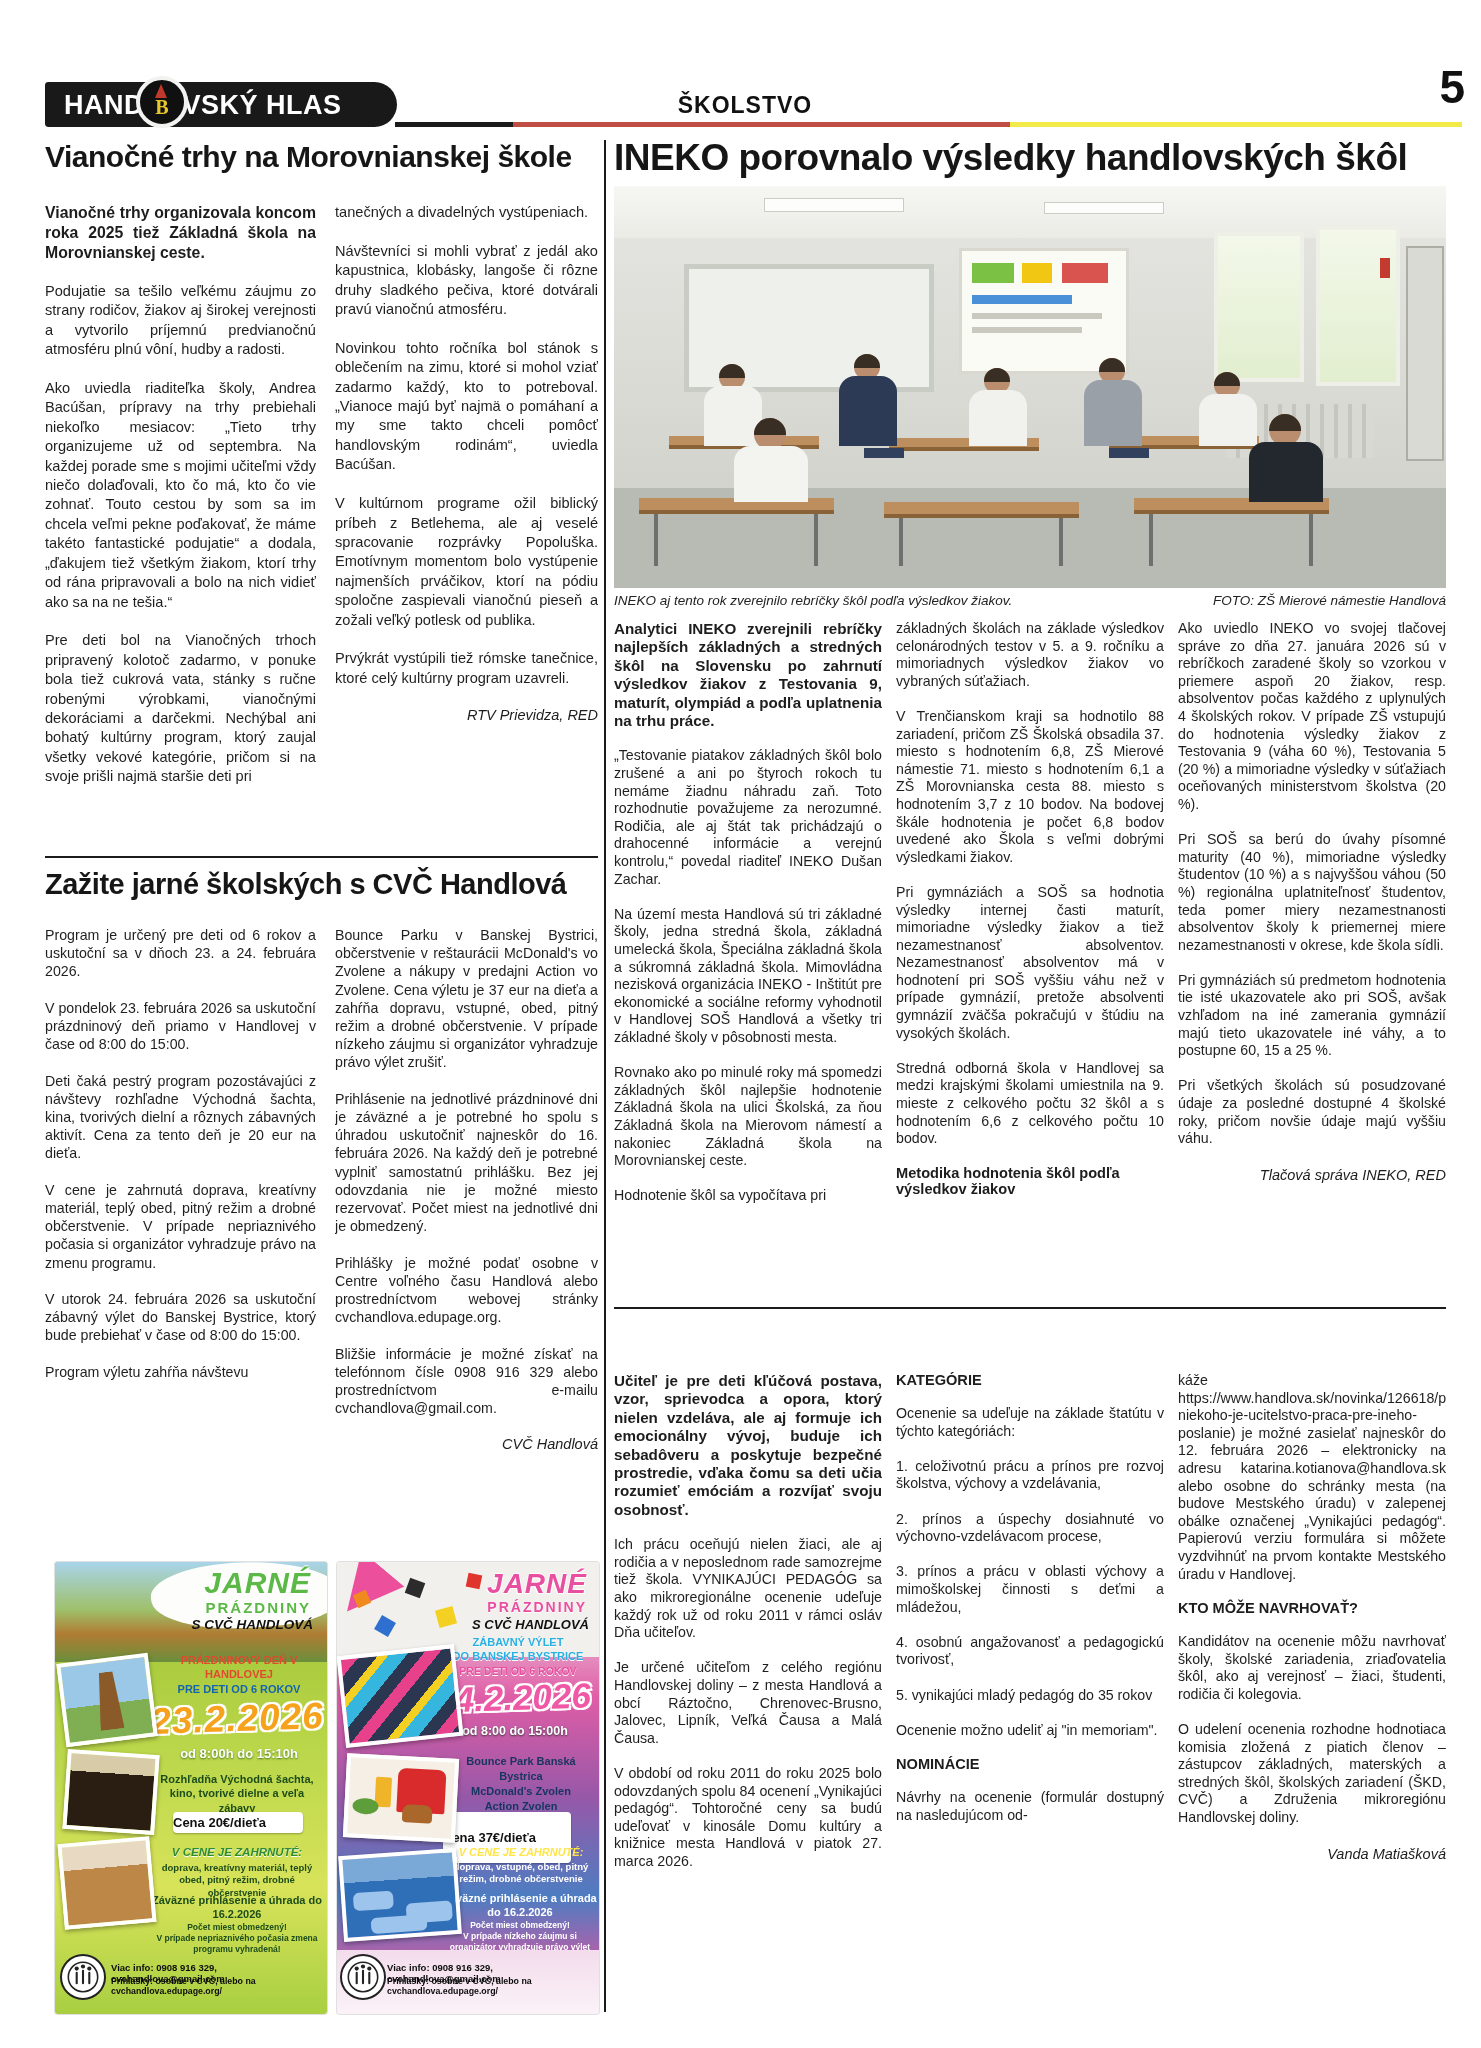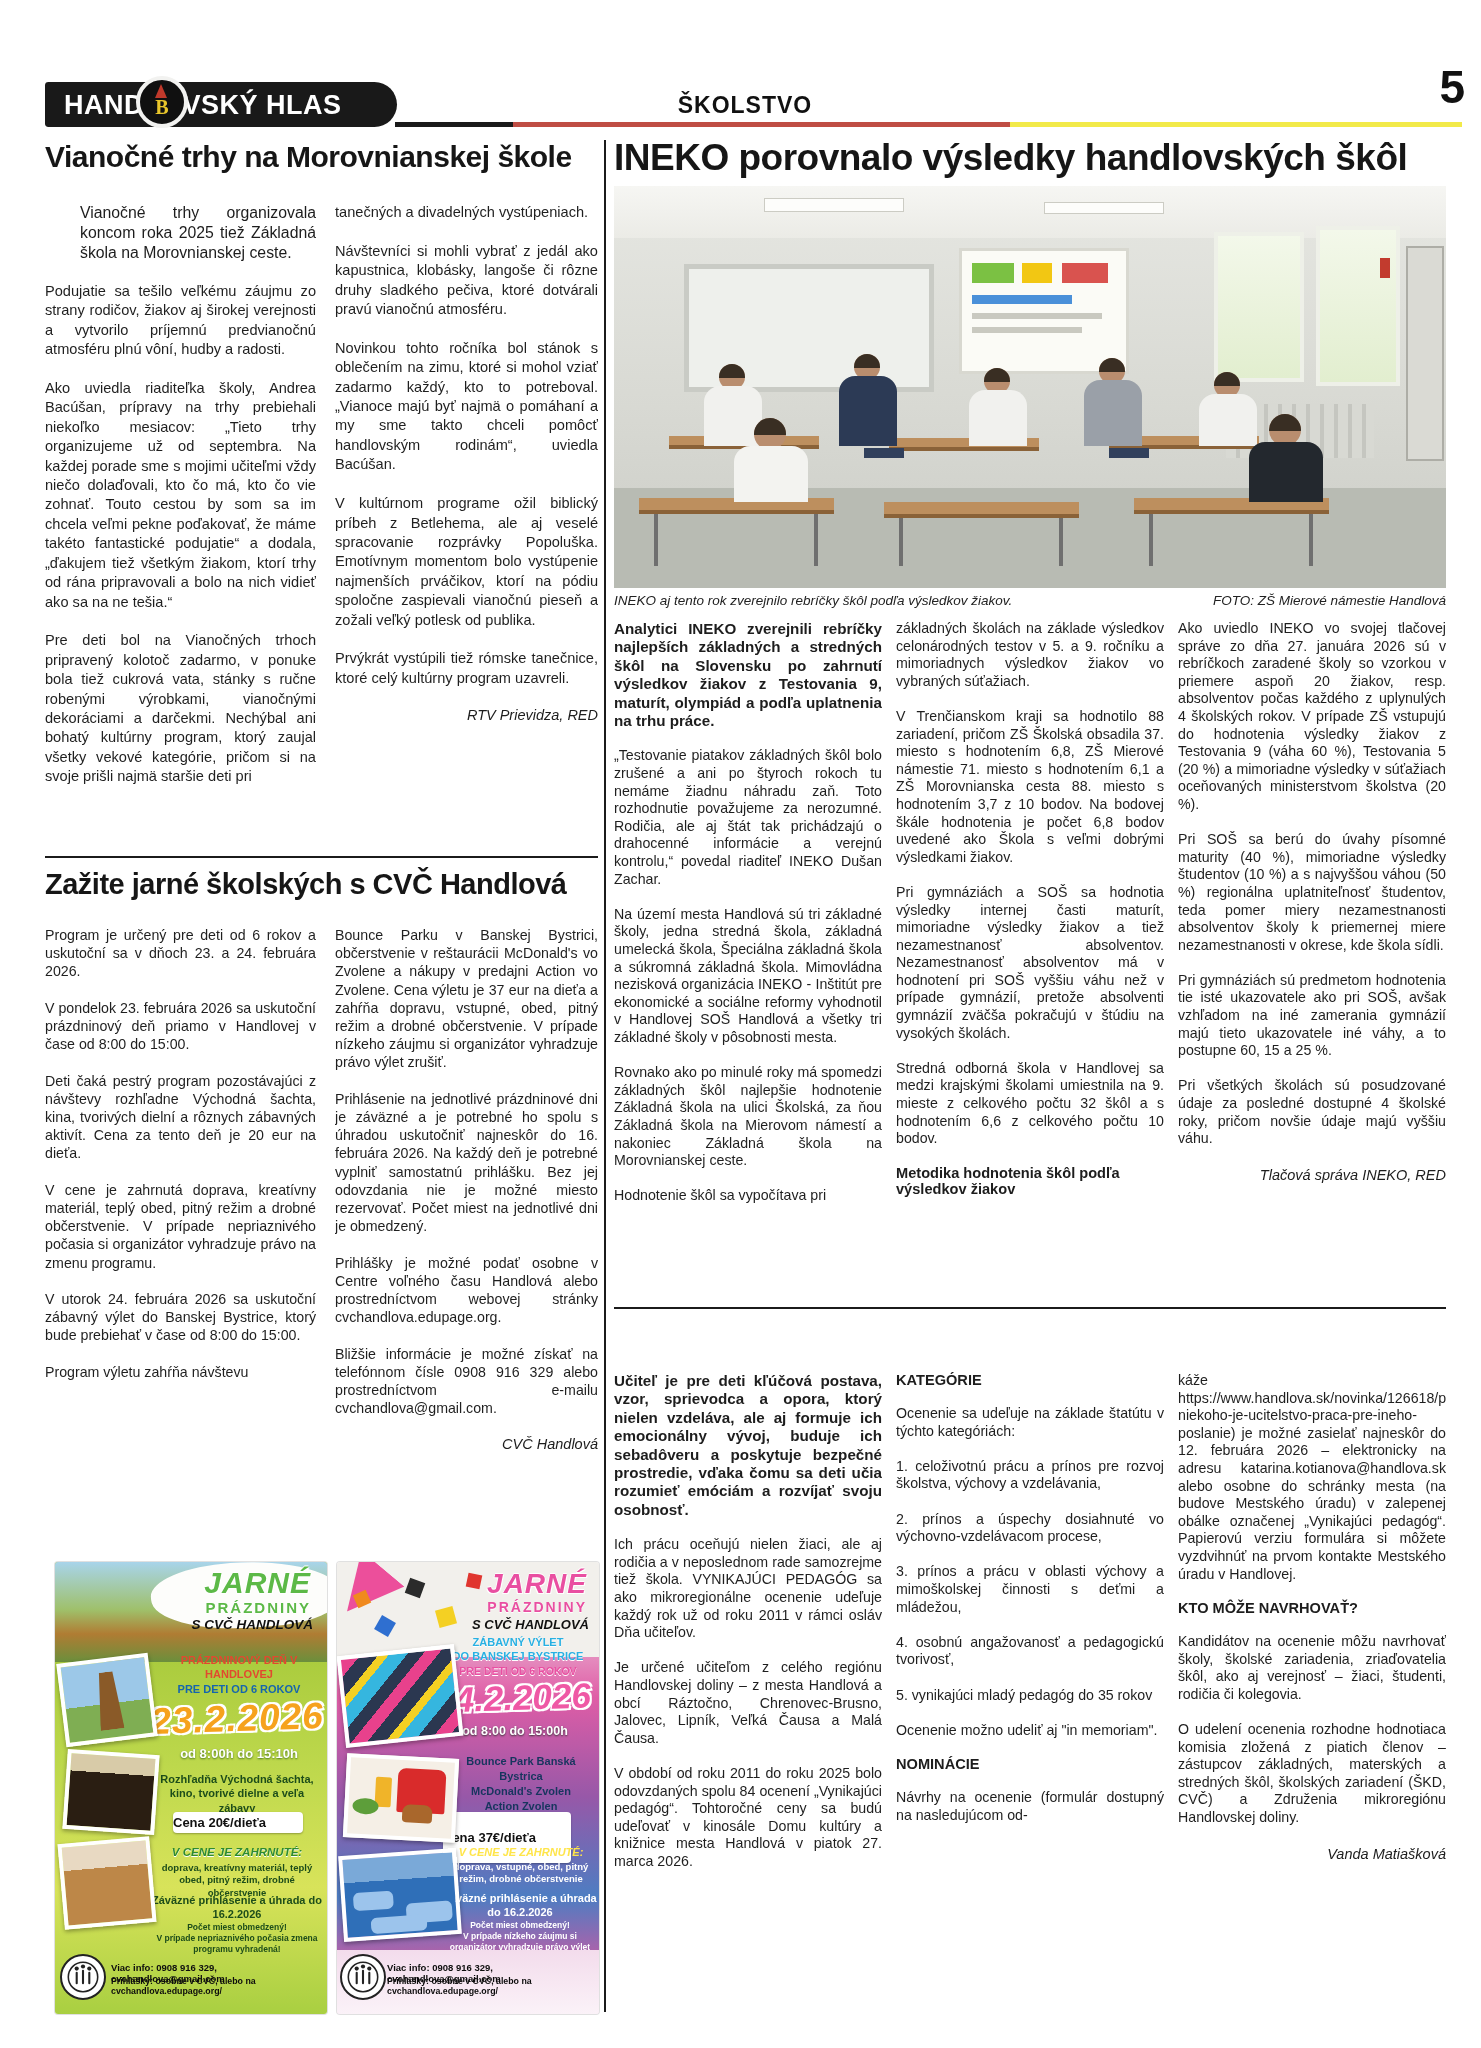--- a/index.html
+++ b/index.html
@@ -25,21 +25,21 @@
 
   
   .vrule { left:604px; top:140px; width:2px; height:1872px; background:#1b1b1b; }
   .hrule-left { left:45px; top:856px; width:553px; height:2px; background:#1b1b1b; }
   .hrule-right { left:614px; top:1307px; width:832px; height:2px; background:#1b1b1b; }
 
   
   .headline { font-weight:bold; color:#161616; letter-spacing:-.5px; white-space:nowrap; }
   .bodytxt { font-size:14.6px; line-height:19.4px; text-align:justify; white-space:pre-line; color:#1f1f1f; }
   .bodytxt-r { font-size:14.2px; line-height:17.6px; text-align:justify; white-space:pre-line; color:#1f1f1f; }
-  .lead { font-weight:normal; font-size:15.8px; line-height:20px; text-align:justify; margin-bottom:19px; white-space:pre-line;margin-left:35px; }
+  .lead { font-weight:bold; font-size:15.8px; line-height:20px; text-align:justify; margin-bottom:19px; white-space:pre-line; }
   .lead-r { font-weight:bold; font-size:15.2px; line-height:18.4px; text-align:justify; margin-bottom:17px; white-space:pre-line; }
   .sig { font-style:italic; text-align:right; font-size:14.5px; margin-top:19px; }
   .colhead { font-weight:bold; font-size:14.6px; margin-bottom:17px; }
   .subhead { font-weight:bold; font-size:14.6px; margin-top:17px; text-align:left; }
   .caption { font-style:italic; font-size:13.5px; color:#222; }
 
   
   .a1-headline { left:45px; top:140px; width:553px; font-size:30px; }
   .a1-col1 { left:45px; top:203px; width:271px; height:652px; overflow:hidden; }
   .a1-col2 { left:335px; top:203px; width:263px; height:652px; overflow:hidden; }

